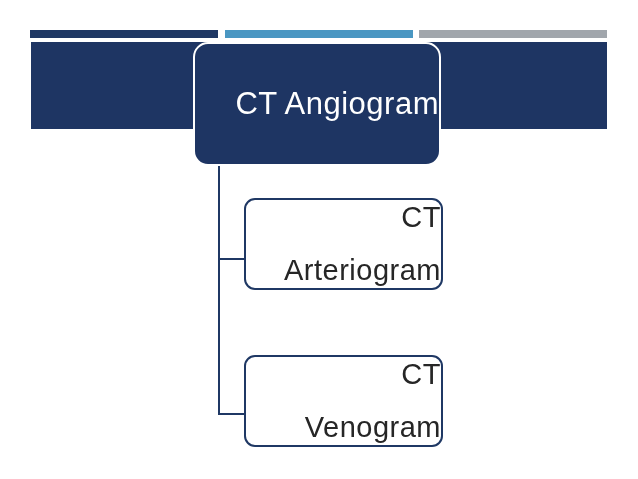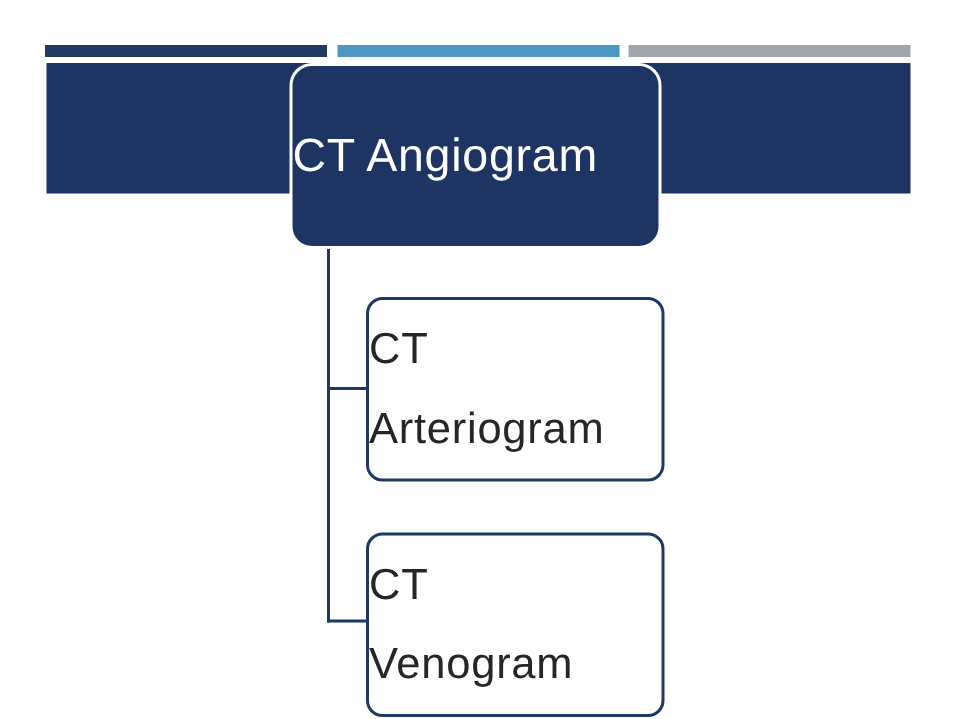--- a/index.html
+++ b/index.html
@@ -35,35 +35,35 @@
   }
   .conn-v  { left: 218px; top: 165px; width: 2px;  height: 250px; }
   .conn-h1 { left: 218px; top: 258px; width: 27px; height: 2px;  }
   .conn-h2 { left: 218px; top: 413px; width: 27px; height: 2px;  }
   .node {
     position: absolute;
     box-sizing: border-box;
     display: flex;
     align-items: center;
     justify-content: center;
-    text-align: left;
+    text-align: right;
   }
   .node-root {
     left: 193px;
     top: 42px;
     width: 248px;
     height: 124px;
     border-radius: 15px;
     border: 2px solid #ffffff;
     font-size: 31px;
     letter-spacing: 0.5px;
   }
   .node-child {
     width: 199px;
-    height: 123px;
+    height: 92px;
     left: 244px;
     border-radius: 11px;
     border: 2px solid #1F3864;
     background: #ffffff;
     font-size: 29px;
     line-height: 53px;
     white-space: pre-line;
     letter-spacing: 0.5px;
   }
   .child-1 { top: 198px; }

